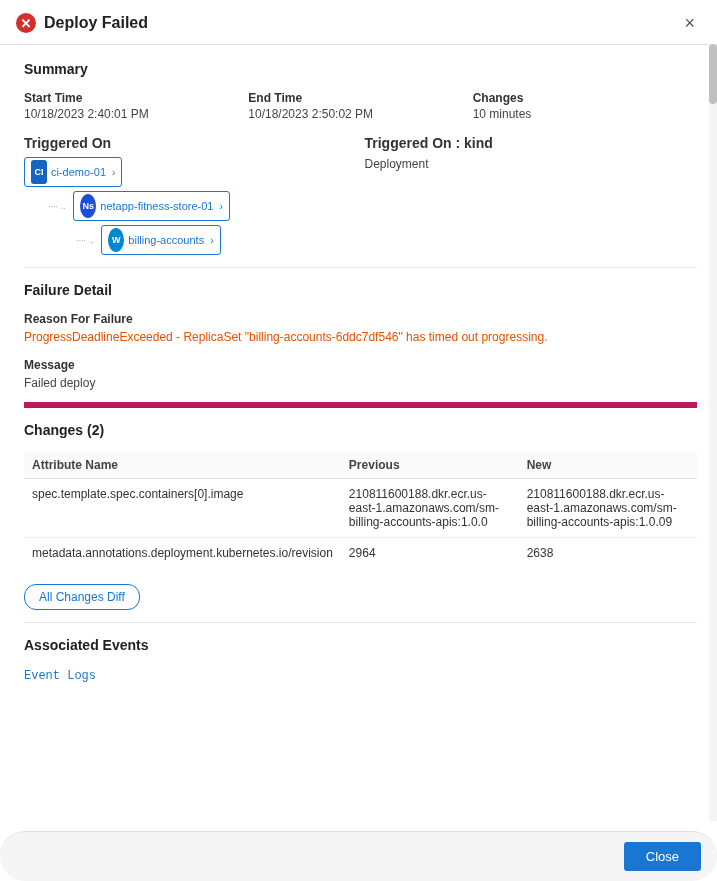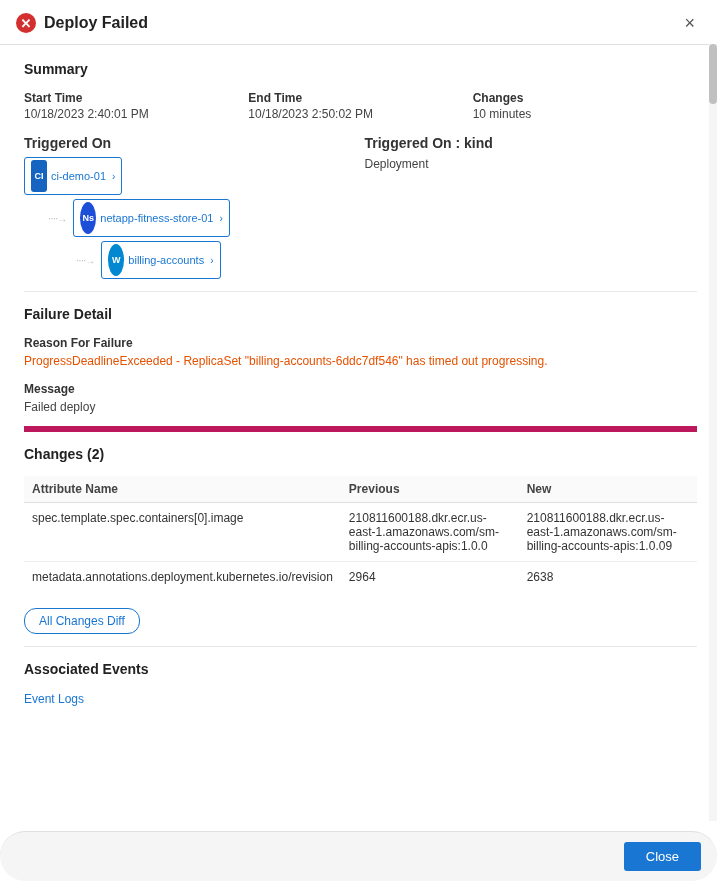--- a/index.html
+++ b/index.html
@@ -146,21 +146,21 @@
       gap: 4px;
       border: 1px solid #1976d2;
       border-radius: 3px;
       padding: 2px 6px;
       font-size: 11px;
       color: #1976d2;
       cursor: pointer;
     }
     .badge-icon {
       width: 16px;
-      height: 32px;
+      height: 24px;
       border-radius: 3px;
       display: inline-flex;
       align-items: center;
       justify-content: center;
       font-size: 9px;
       font-weight: bold;
       color: white;
       flex-shrink: 0;
     }
     .badge-ci { background: #1565c0; }
@@ -225,20 +225,21 @@
       margin-top: 4px;
     }
     .associated-section {
       padding: 14px 0 12px 0;
     }
     .event-link {
       color: #1976d2;
       font-size: 12px;
       text-decoration: none;
       cursor: pointer;
+      font-family: Liberation Mono, monospace;
     }
     .modal-footer {
       padding: 10px 16px;
       background: #f5f5f5;
       border-top: 1px solid #e0e0e0;
       display: flex;
       justify-content: flex-end;
       border-radius: 25px;
     }
     .footer-close-btn {

